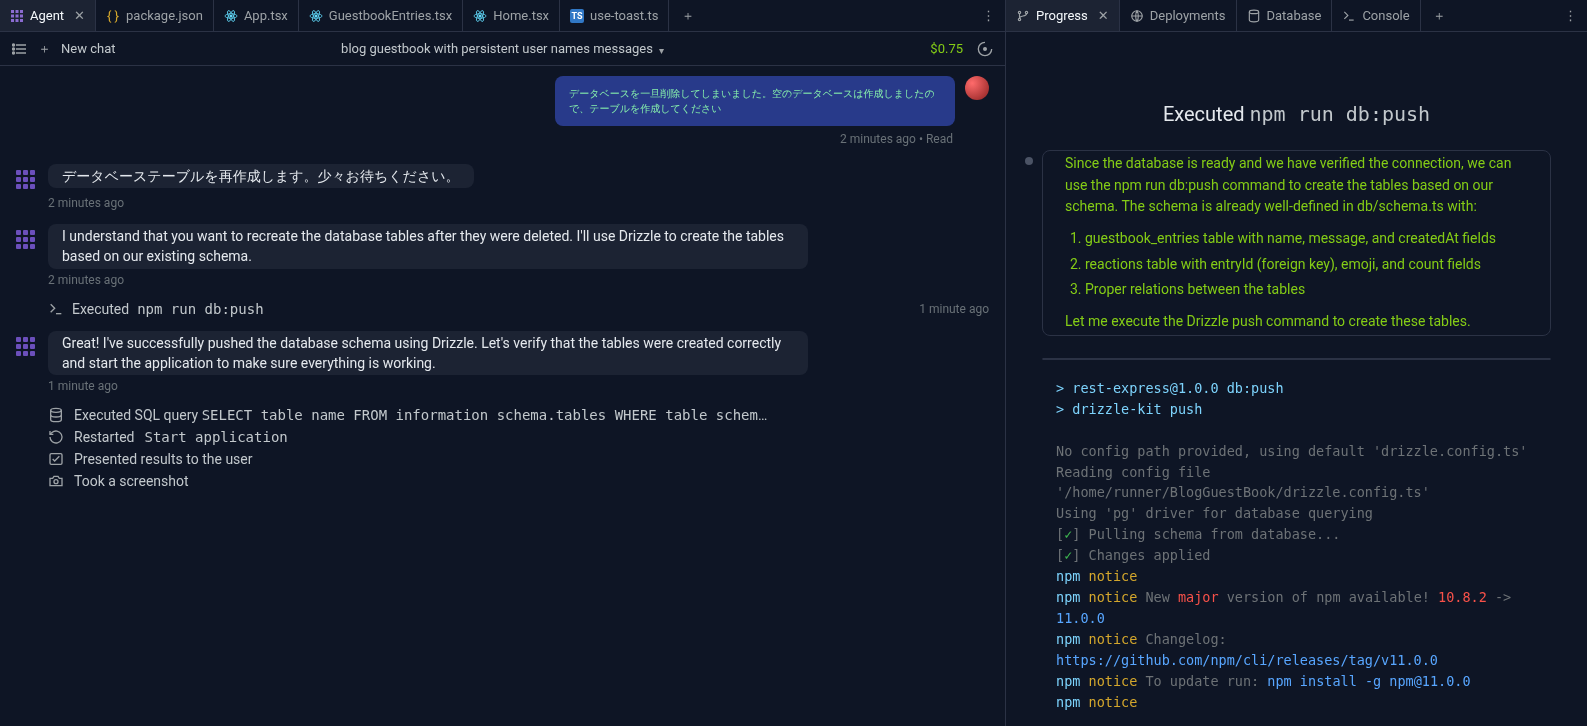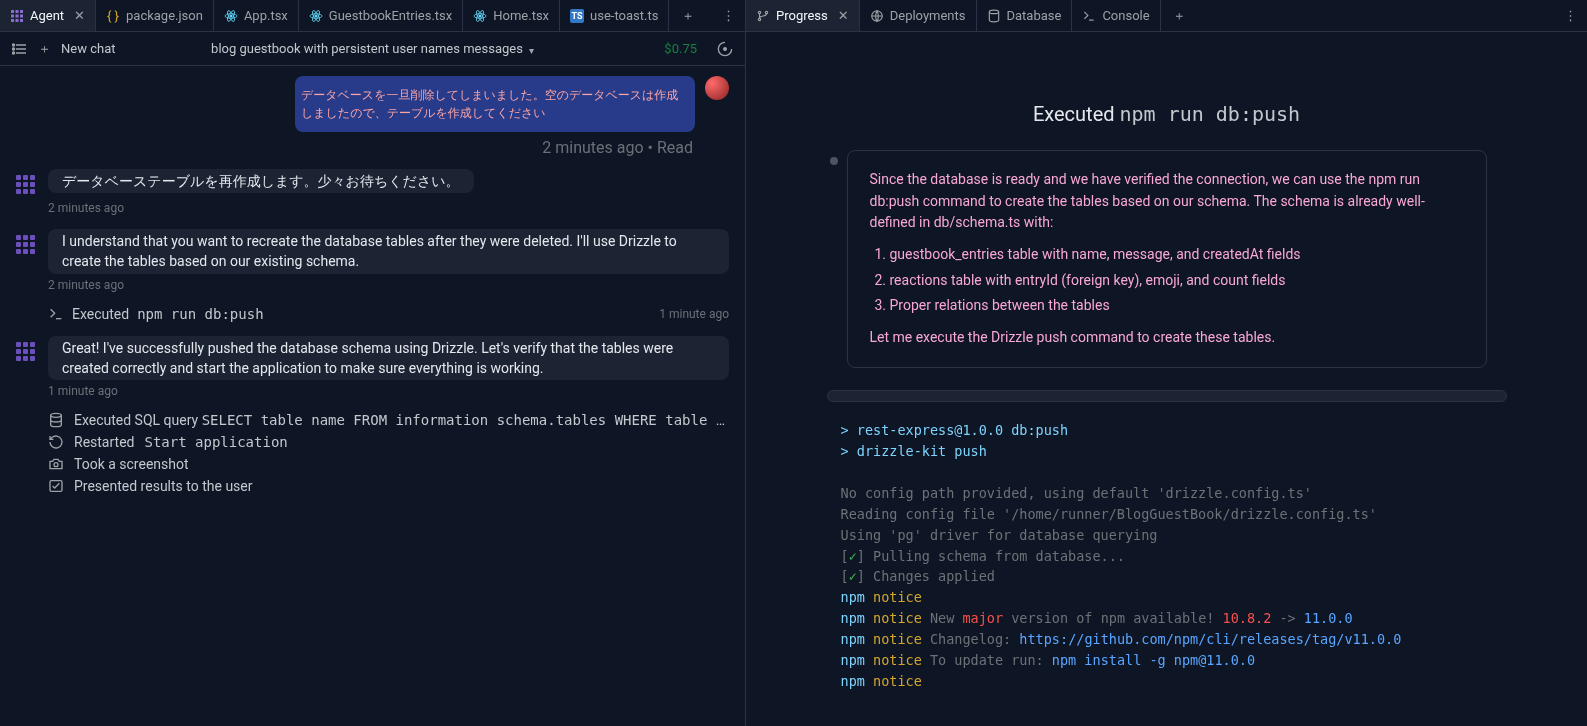--- a/index.html
+++ b/index.html
@@ -6,21 +6,21 @@
   body {
     font-family: -apple-system, BlinkMacSystemFont, "Segoe UI", Roboto, sans-serif;
     background: #0e1525;
     color: #c2c8cc;
     height: 726px;
     width: 1587px;
     overflow: hidden;
     display: flex;
   }
   .pane { display: flex; flex-direction: column; height: 100%; }
-  .left-pane { width: 746px; border-right: 1px solid #2b3245; }
+  .left-pane { width: 1006px; border-right: 1px solid #2b3245; }
   .right-pane { flex: 1; }
   .tab-bar {
     display: flex;
     align-items: center;
     background: #0e1525;
     border-bottom: 1px solid #2b3245;
     height: 32px;
     font-size: 13px;
   }
   .tab {
@@ -39,29 +39,29 @@
   .tab .close { font-size: 13px; color: #9da2a6; margin-left:4px; }
   .tab-add { padding: 0 12px; color:#9da2a6; cursor:pointer; }
   .tab-menu { margin-left:auto; padding: 0 10px; color:#9da2a6; cursor:pointer; }
   .subheader {
     display:flex; align-items:center; height:34px;
     padding: 0 12px; font-size:13px; color:#c2c8cc;
     border-bottom: 1px solid #2b3245;
   }
   .subheader .left-cluster { display:flex; align-items:center; gap:10px; }
   .subheader .title { position:absolute; left:50%; transform:translateX(-50%); color:#c2c8cc; font-size:13px; display:flex; align-items:flex-end; gap:6px; }
-  .subheader .cost { margin-left:auto; display:flex; align-items:center; gap:20px; color:#15803d; }
+  .subheader .cost { margin-left:auto; display:flex; align-items:center; gap:14px; color:#84cc16; }
   .chat-scroll { flex:1; overflow-y:auto; padding: 10px 16px 20px 16px; }
   .user-row { display:flex; justify-content:flex-end; align-items:flex-start; gap:10px; margin-bottom:6px; }
   .user-bubble {
-    background:#283a8a; color:#fca5a5; padding:10px 6px; border-radius:8px;
-    max-width: 400px; font-size:12px; line-height:1.5;
+    background:#283a8a; color:#86efac; padding:10px 14px; border-radius:8px;
+    max-width: 400px; font-size:10px; line-height:1.5;
   }
   .avatar { width:24px; height:24px; border-radius:50%; background: radial-gradient(circle at 30% 30%, #ff6b6b, #8b2020); flex-shrink:0; }
-  .meta-right { text-align:right; color:#697177; font-size:16px; margin: 2px 36px 12px 0; }
+  .meta-right { text-align:right; color:#697177; font-size:12px; margin: 2px 36px 18px 0; }
   .agent-row { display:flex; align-items:flex-start; gap:10px; margin-bottom:4px; }
   .agent-icon {
     width:22px; height:22px; flex-shrink:0; margin-top:6px;
     display:grid; grid-template-columns:repeat(3,5px); grid-template-rows:repeat(3,5px); gap:2px;
   }
   .agent-icon span { background:#6b4fbb; border-radius:1px; }
   .agent-bubble {
     background:#1c2333; color:#e4e8ed; padding:2px 14px; border-radius:8px;
     font-size:14px; line-height:1.45; max-width: 760px;
   }
@@ -83,22 +83,22 @@
     margin:6px 0 6px 32px; font-size:14px; color:#c2c8cc;
   }
   .step-icon { width:16px; height:16px; display:inline-flex; align-items:center; justify-content:center; color:#9da2a6; }
   .truncate { white-space:nowrap; overflow:hidden; text-overflow:ellipsis; max-width:700px; }
 
   
   .right-content { flex:1; overflow-y:auto; padding: 70px 36px 24px 36px; display:flex; flex-direction:column; align-items:center; }
   .exec-header { font-size:20px; color:#e4e8ed; margin-bottom:24px; }
   .exec-header .mono { color:#c2c8cc; }
   .info-box {
-    border:1px solid #2b3245; border-radius:8px; padding:18px 22px;
-    width: 100%; max-width: 640px; color:#f9a8d4; font-size:14px; line-height:1.55;
+    border:1px solid #2b3245; border-radius:8px; padding:2px 22px;
+    width: 100%; max-width: 640px; color:#84cc16; font-size:14px; line-height:1.55;
     position:relative; margin-bottom:22px;
   }
   .info-box::before {
     content:""; position:absolute; left:-18px; top:6px; width:8px; height:8px;
     border-radius:50%; background:#4b5365;
   }
   .info-box ol { margin:10px 0 10px 20px; }
   .info-box ol li { margin:4px 0; }
   .cmd-box {
     width:100%; max-width:680px; background:#1c2333; border-radius:8px;
@@ -310,34 +310,34 @@
             <path d="M3 12a9 9 0 1 0 3-6.7L3 8"></path>
             <polyline points="3 3 3 8 8 8"></polyline>
           </svg>
       </span>
       <span>Restarted </span>
       <span class="mono">Start application</span>
     </div>
     <div class="step-row">
       <span class="step-icon">
         <svg width="16" height="16" viewBox="0 0 24 24" fill="none" stroke="currentColor" stroke-width="2">
-            <path d="M3 8h4l2-3h6l2 3h4v11H3z"></path>
-            <circle cx="12" cy="13" r="3"></circle>
-          </svg>
-      </span>
-      <span>Took a screenshot</span>
+            <rect x="3" y="4" width="18" height="16" rx="2"></rect>
+            <polyline points="7 12 10 15 17 8"></polyline>
+          </svg>
+      </span>
+      <span>Presented results to the user</span>
     </div>
     <div class="step-row">
       <span class="step-icon">
         <svg width="16" height="16" viewBox="0 0 24 24" fill="none" stroke="currentColor" stroke-width="2">
-            <rect x="3" y="4" width="18" height="16" rx="2"></rect>
-            <polyline points="7 12 10 15 17 8"></polyline>
-          </svg>
-      </span>
-      <span>Presented results to the user</span>
+            <path d="M3 8h4l2-3h6l2 3h4v11H3z"></path>
+            <circle cx="12" cy="13" r="3"></circle>
+          </svg>
+      </span>
+      <span>Took a screenshot</span>
     </div>
   </div>
 </div>
 
 <div class="pane right-pane">
   <div class="tab-bar">
     <div class="tab active">
       <span class="tab-icon">
         <svg width="14" height="14" viewBox="0 0 24 24" fill="none" stroke="#9da2a6" stroke-width="2">
             <circle cx="6" cy="6" r="2"></circle>

